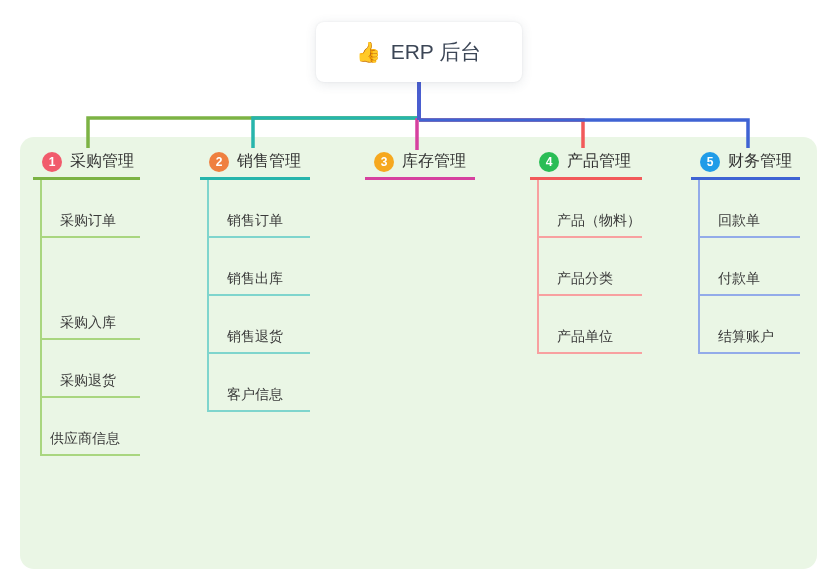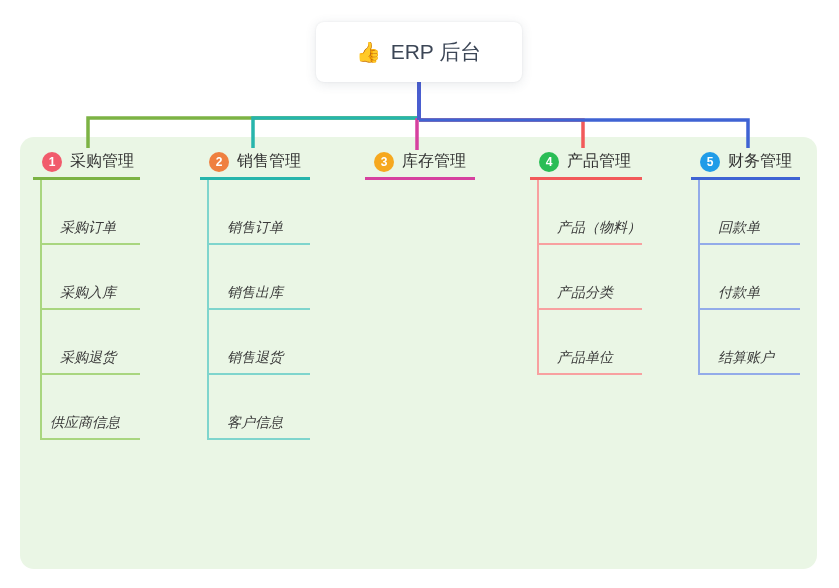--- a/index.html
+++ b/index.html
@@ -26,24 +26,24 @@
     padding:0 0 5px 9px; border-bottom:3px solid;
     font-size:16px; color:#333333; white-space:nowrap;
   }
   .badge {
     width:20px; height:20px; border-radius:50%; flex:0 0 auto;
     color:#ffffff; font-size:12px; font-weight:700;
     display:flex; align-items:center; justify-content:center;
   }
   .children { margin-left:7px; border-left:2px solid; }
   .child {
-    height:65px; box-sizing:border-box;
+    height:58px; box-sizing:border-box;
     display:flex; align-items:flex-end;
     padding:0 0 6px 18px; border-bottom:2px solid;
-    font-size:14px; color:#3a3a3a; white-space:nowrap;font-style:italic;
+    font-size:14px; color:#3a3a3a; white-space:nowrap;
   }
 </style>
 </head>
 <body>
 
 <div class="stage">
   <div class="panel" style="background: rgb(234, 246, 229);"></div>
   <svg class="connectors" width="839" height="588">
       <path d="M 419 118 H 88 V 148" stroke="#7cb344" stroke-width="3.5" fill="none"></path>
       <path d="M 419 118 H 253 V 148" stroke="#27b5ac" stroke-width="3.5" fill="none"></path>
@@ -59,21 +59,21 @@
   <div id="branches">
       <div class="branch" style="left: 33px; width: 107px;">
         <div class="branch-header" style="border-bottom-color: rgb(124, 179, 68);">
           <span class="badge" style="background: rgb(241, 91, 108);">1</span>
           <span>采购管理</span>
         </div>
         <div class="children" style="border-left-color: rgb(169, 214, 127);">
           <div class="child" style="border-bottom-color: rgb(169, 214, 127);">
             <span>采购订单</span>
           </div>
-          <div class="child" style="border-bottom-color: rgb(169, 214, 127);">
+          <div class="child" style="border-bottom-color: rgb(169, 214, 127); margin-top: 44px;">
             <span>采购入库</span>
           </div>
           <div class="child" style="border-bottom-color: rgb(169, 214, 127);">
             <span>采购退货</span>
           </div>
           <div class="child" style="border-bottom-color: rgb(169, 214, 127); padding-left: 8px;">
             <span>供应商信息</span>
           </div>
         </div>
       </div>

